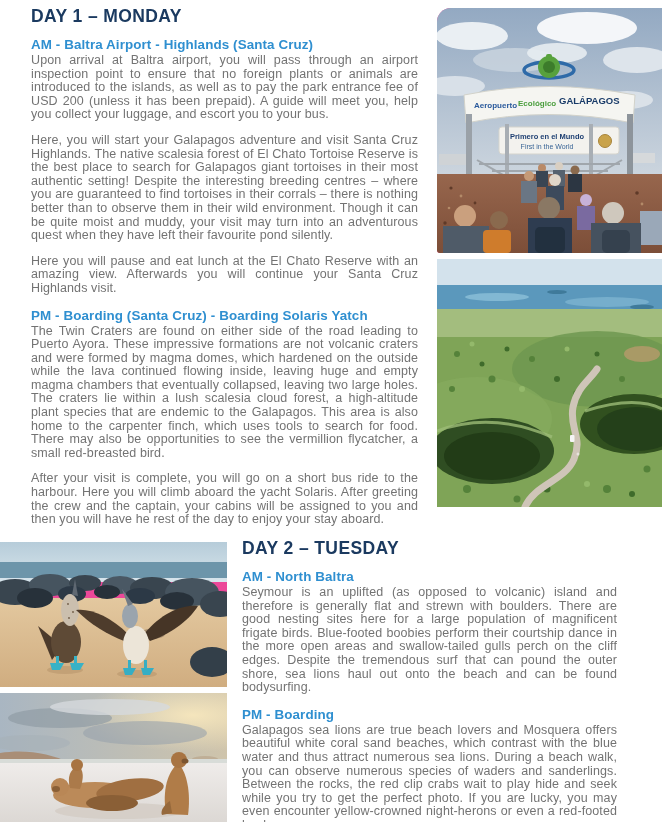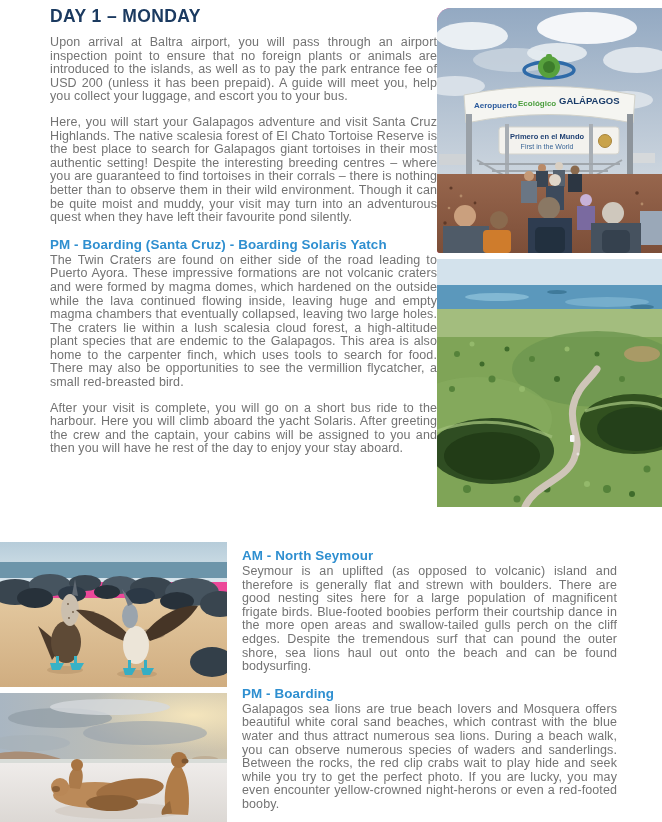--- a/index.html
+++ b/index.html
@@ -2,21 +2,21 @@
 <html><head>
 <meta charset="utf-8">
 <style>
   html,body{margin:0;padding:0;}
   body{
     width:662px;height:822px;position:relative;background:#ffffff;
     font-family:"Liberation Sans", sans-serif;overflow:hidden;
   }
   .page{position:absolute;inset:0;}
   .col{position:absolute;}
-  #day1-col{left:50px;top:6px;width:387px;}
+  #day1-col{left:31px;top:6px;width:387px;}
   #day2-col{left:242px;top:538px;width:375px;}
   .day-title{
     font-size:17.5px;font-weight:800;color:#1b3a60;letter-spacing:.4px;
     margin:0 0 9px 0;
   }
   .slot-heading{
     font-size:13.4px;font-weight:700;color:#2f8fd0;letter-spacing:.1px;
     margin:10px 0 2px 0;
   }
   .day-title + .slot-heading{margin-top:10px;}
@@ -34,31 +34,34 @@
   #ph-sealions{left:0;top:693px;width:227px;height:129px;}
 </style>
 </head>
 <body>
 
 <div class="page">
 
   <section class="col" id="day1-col">
     <h2 class="day-title">DAY 1 – MONDAY</h2>
 
+    <h3 class="slot-heading">AM - Baltra Airport - Highlands (Santa Cruz)</h3>
     <p class="body">Upon arrival at Baltra airport, you will pass through an airport inspection point to ensure that no foreign plants or animals are introduced to the islands, as well as to pay the park entrance fee of USD 200 (unless it has been prepaid). A guide will meet you, help you collect your luggage, and escort you to your bus.</p>
     <p class="body">Here, you will start your Galapagos adventure and visit Santa Cruz Highlands. The native scalesia forest of El Chato Tortoise Reserve is the best place to search for Galapagos giant tortoises in their most authentic setting! Despite the interesting breeding centres – where you are guaranteed to find tortoises in their corrals – there is nothing better than to observe them in their wild environment. Though it can be quite moist and muddy, your visit may turn into an adventurous quest when they have left their favourite pond silently.</p>
+    <p class="body">Here you will pause and eat lunch at the El Chato Reserve with an amazing view. Afterwards you will continue your Santa Cruz Highlands visit.</p>
 
     <h3 class="slot-heading">PM - Boarding (Santa Cruz) - Boarding Solaris Yatch</h3>
     <p class="body">The Twin Craters are found on either side of the road leading to Puerto Ayora. These impressive formations are not volcanic craters and were formed by magma domes, which hardened on the outside while the lava continued flowing inside, leaving huge and empty magma chambers that eventually collapsed, leaving two large holes. The craters lie within a lush scalesia cloud forest, a high-altitude plant species that are endemic to the Galapagos. This area is also home to the carpenter finch, which uses tools to search for food. There may also be opportunities to see the vermillion flycatcher, a small red-breasted bird.</p>
     <p class="body">After your visit is complete, you will go on a short bus ride to the harbour. Here you will climb aboard the yacht Solaris. After greeting the crew and the captain, your cabins will be assigned to you and then you will have he rest of the day to enjoy your stay aboard.</p>
   </section>
 
   <section class="col" id="day2-col">
-
-    <h3 class="slot-heading">AM - North Seymour</h3>
+    <h2 class="day-title">DAY 2 – TUESDAY</h2>
+
+    <h3 class="slot-heading">AM - North Baltra</h3>
     <p class="body">Seymour is an uplifted (as opposed to volcanic) island and therefore is generally flat and strewn with boulders. There are good nesting sites here for a large population of magnificent frigate birds. Blue-footed boobies perform their courtship dance in the more open areas and swallow-tailed gulls perch on the cliff edges. Despite the tremendous surf that can pound the outer shore, sea lions haul out onto the beach and can be found bodysurfing.</p>
 
     <h3 class="slot-heading">PM - Boarding</h3>
     <p class="body">Galapagos sea lions are true beach lovers and Mosquera offers beautiful white coral sand beaches, which contrast with the blue water and thus attract numerous sea lions. During a beach walk, you can observe numerous species of waders and sanderlings. Between the rocks, the red clip crabs wait to play hide and seek while you try to get the perfect photo. If you are lucky, you may even encounter yellow-crowned night-herons or even a red-footed booby.</p>
   </section>
 
   <figure class="photo" id="ph-airport">
     <svg viewBox="0 0 225 245" preserveAspectRatio="none">
       <defs>
         <linearGradient id="skyA" x1="0" y1="0" x2="0" y2="1">

